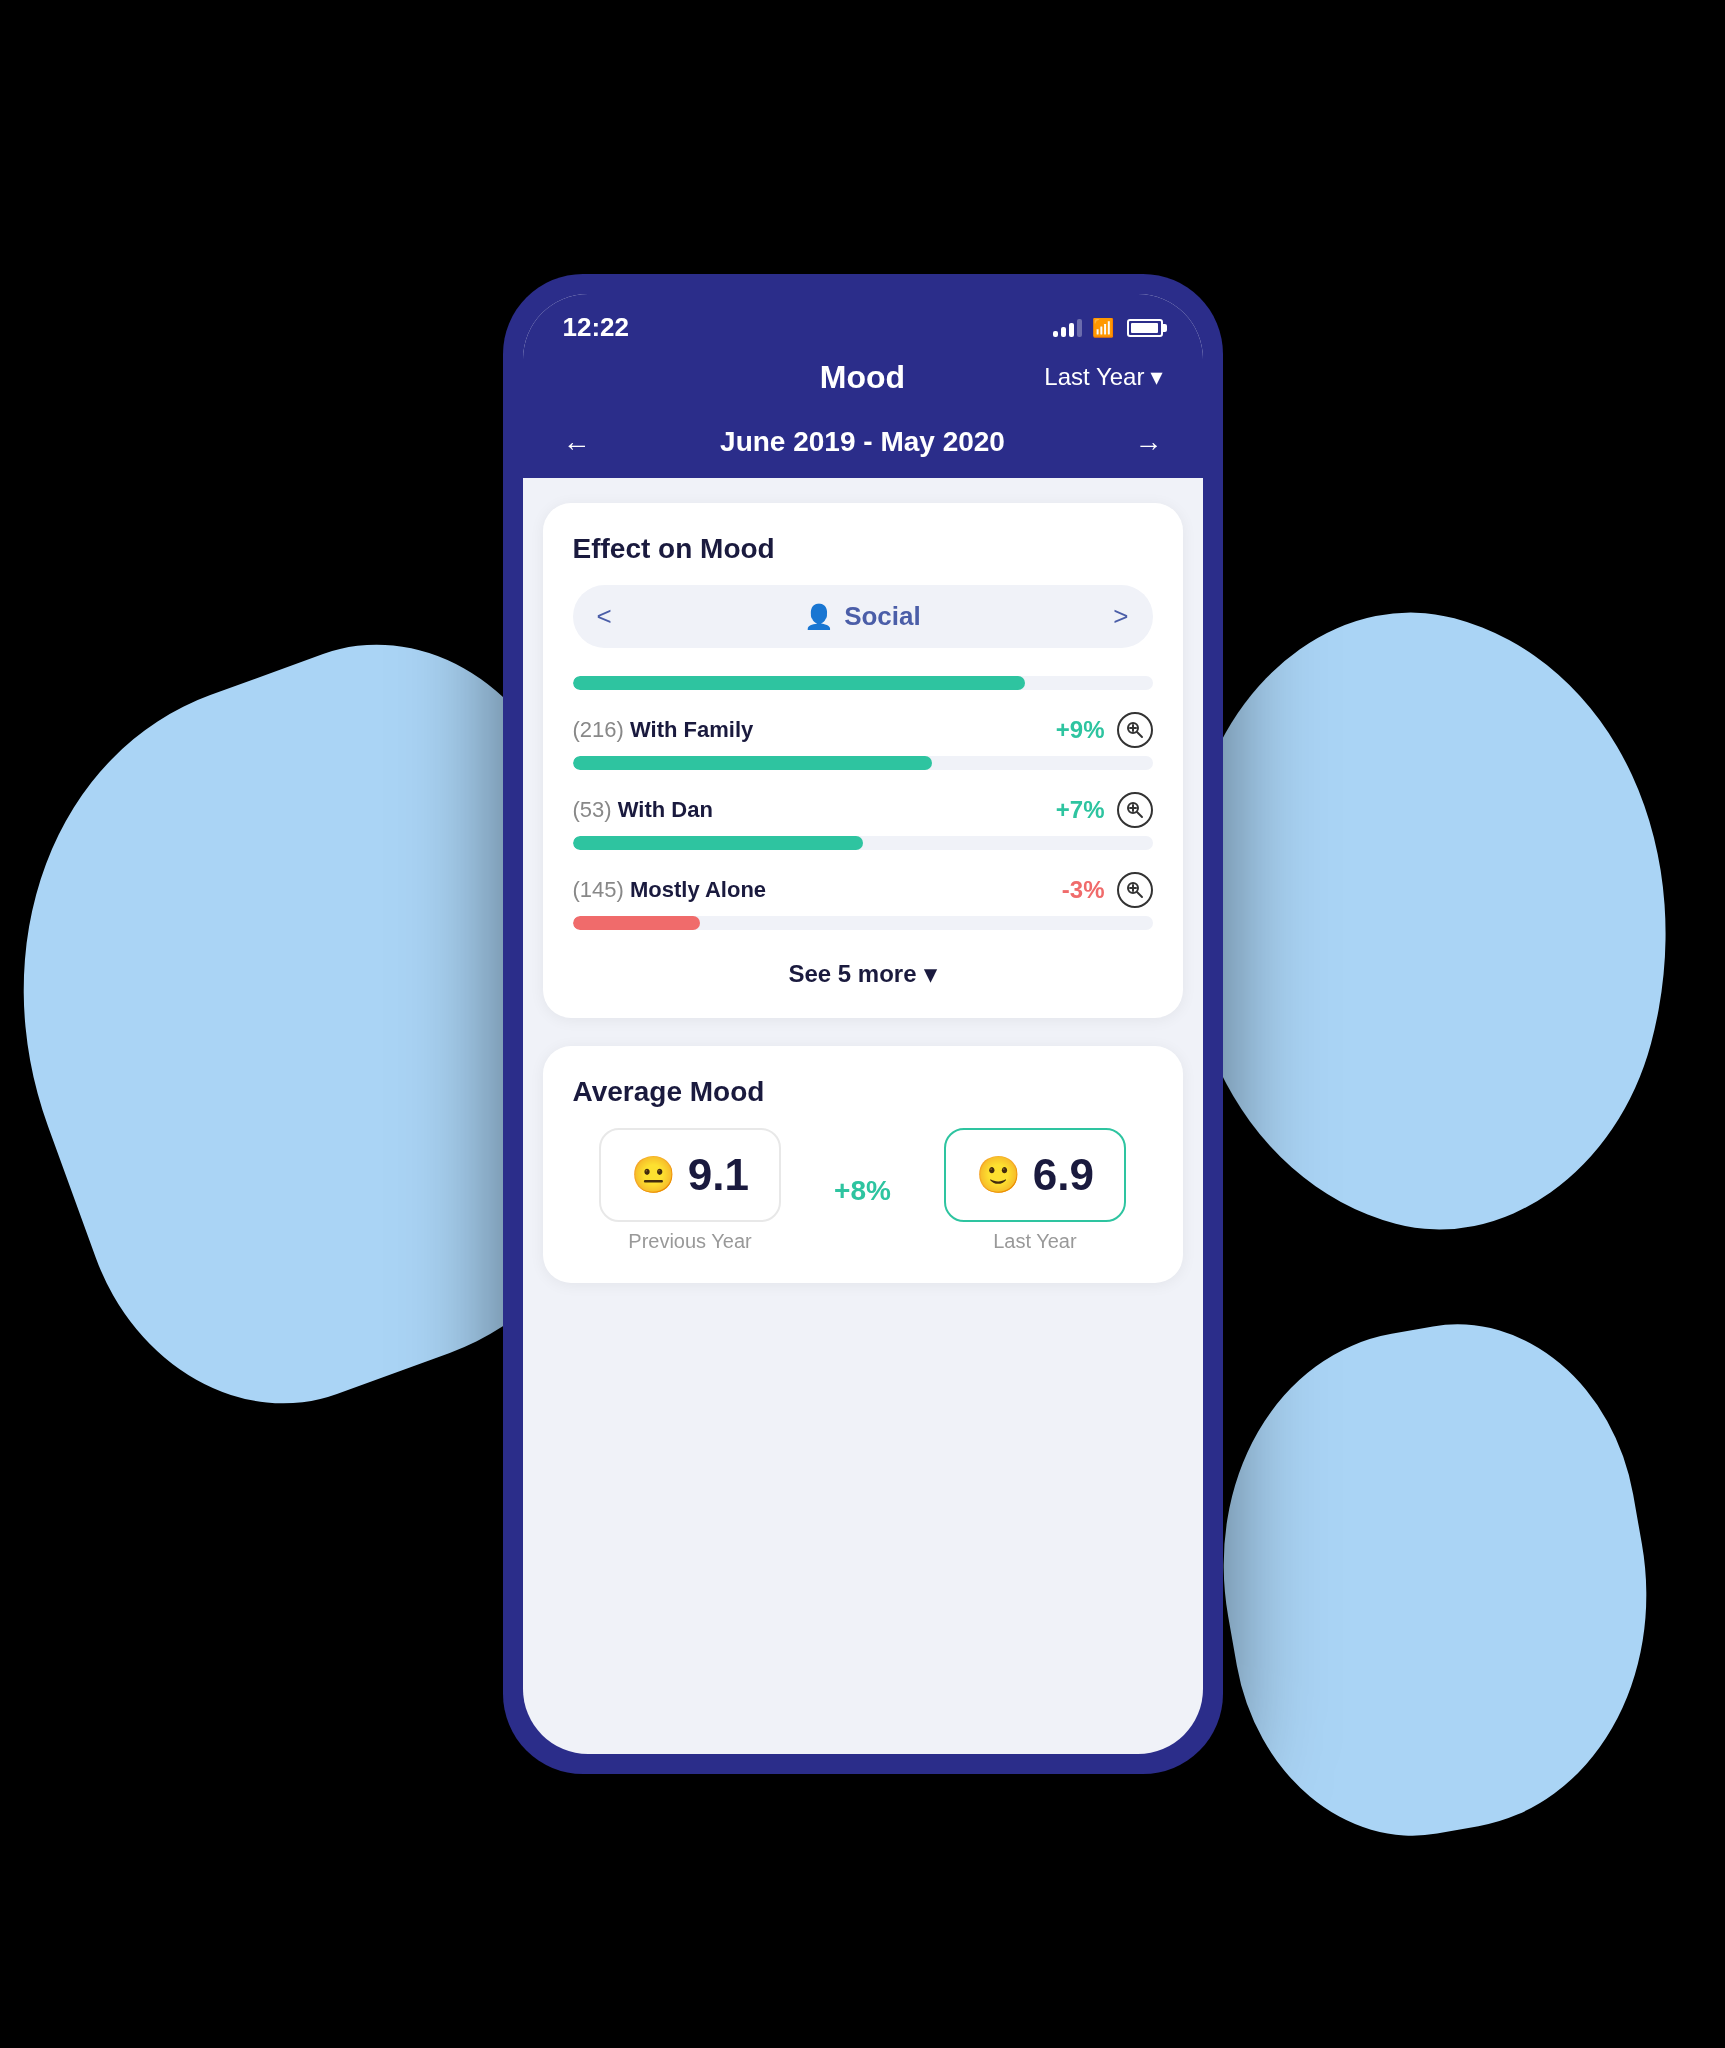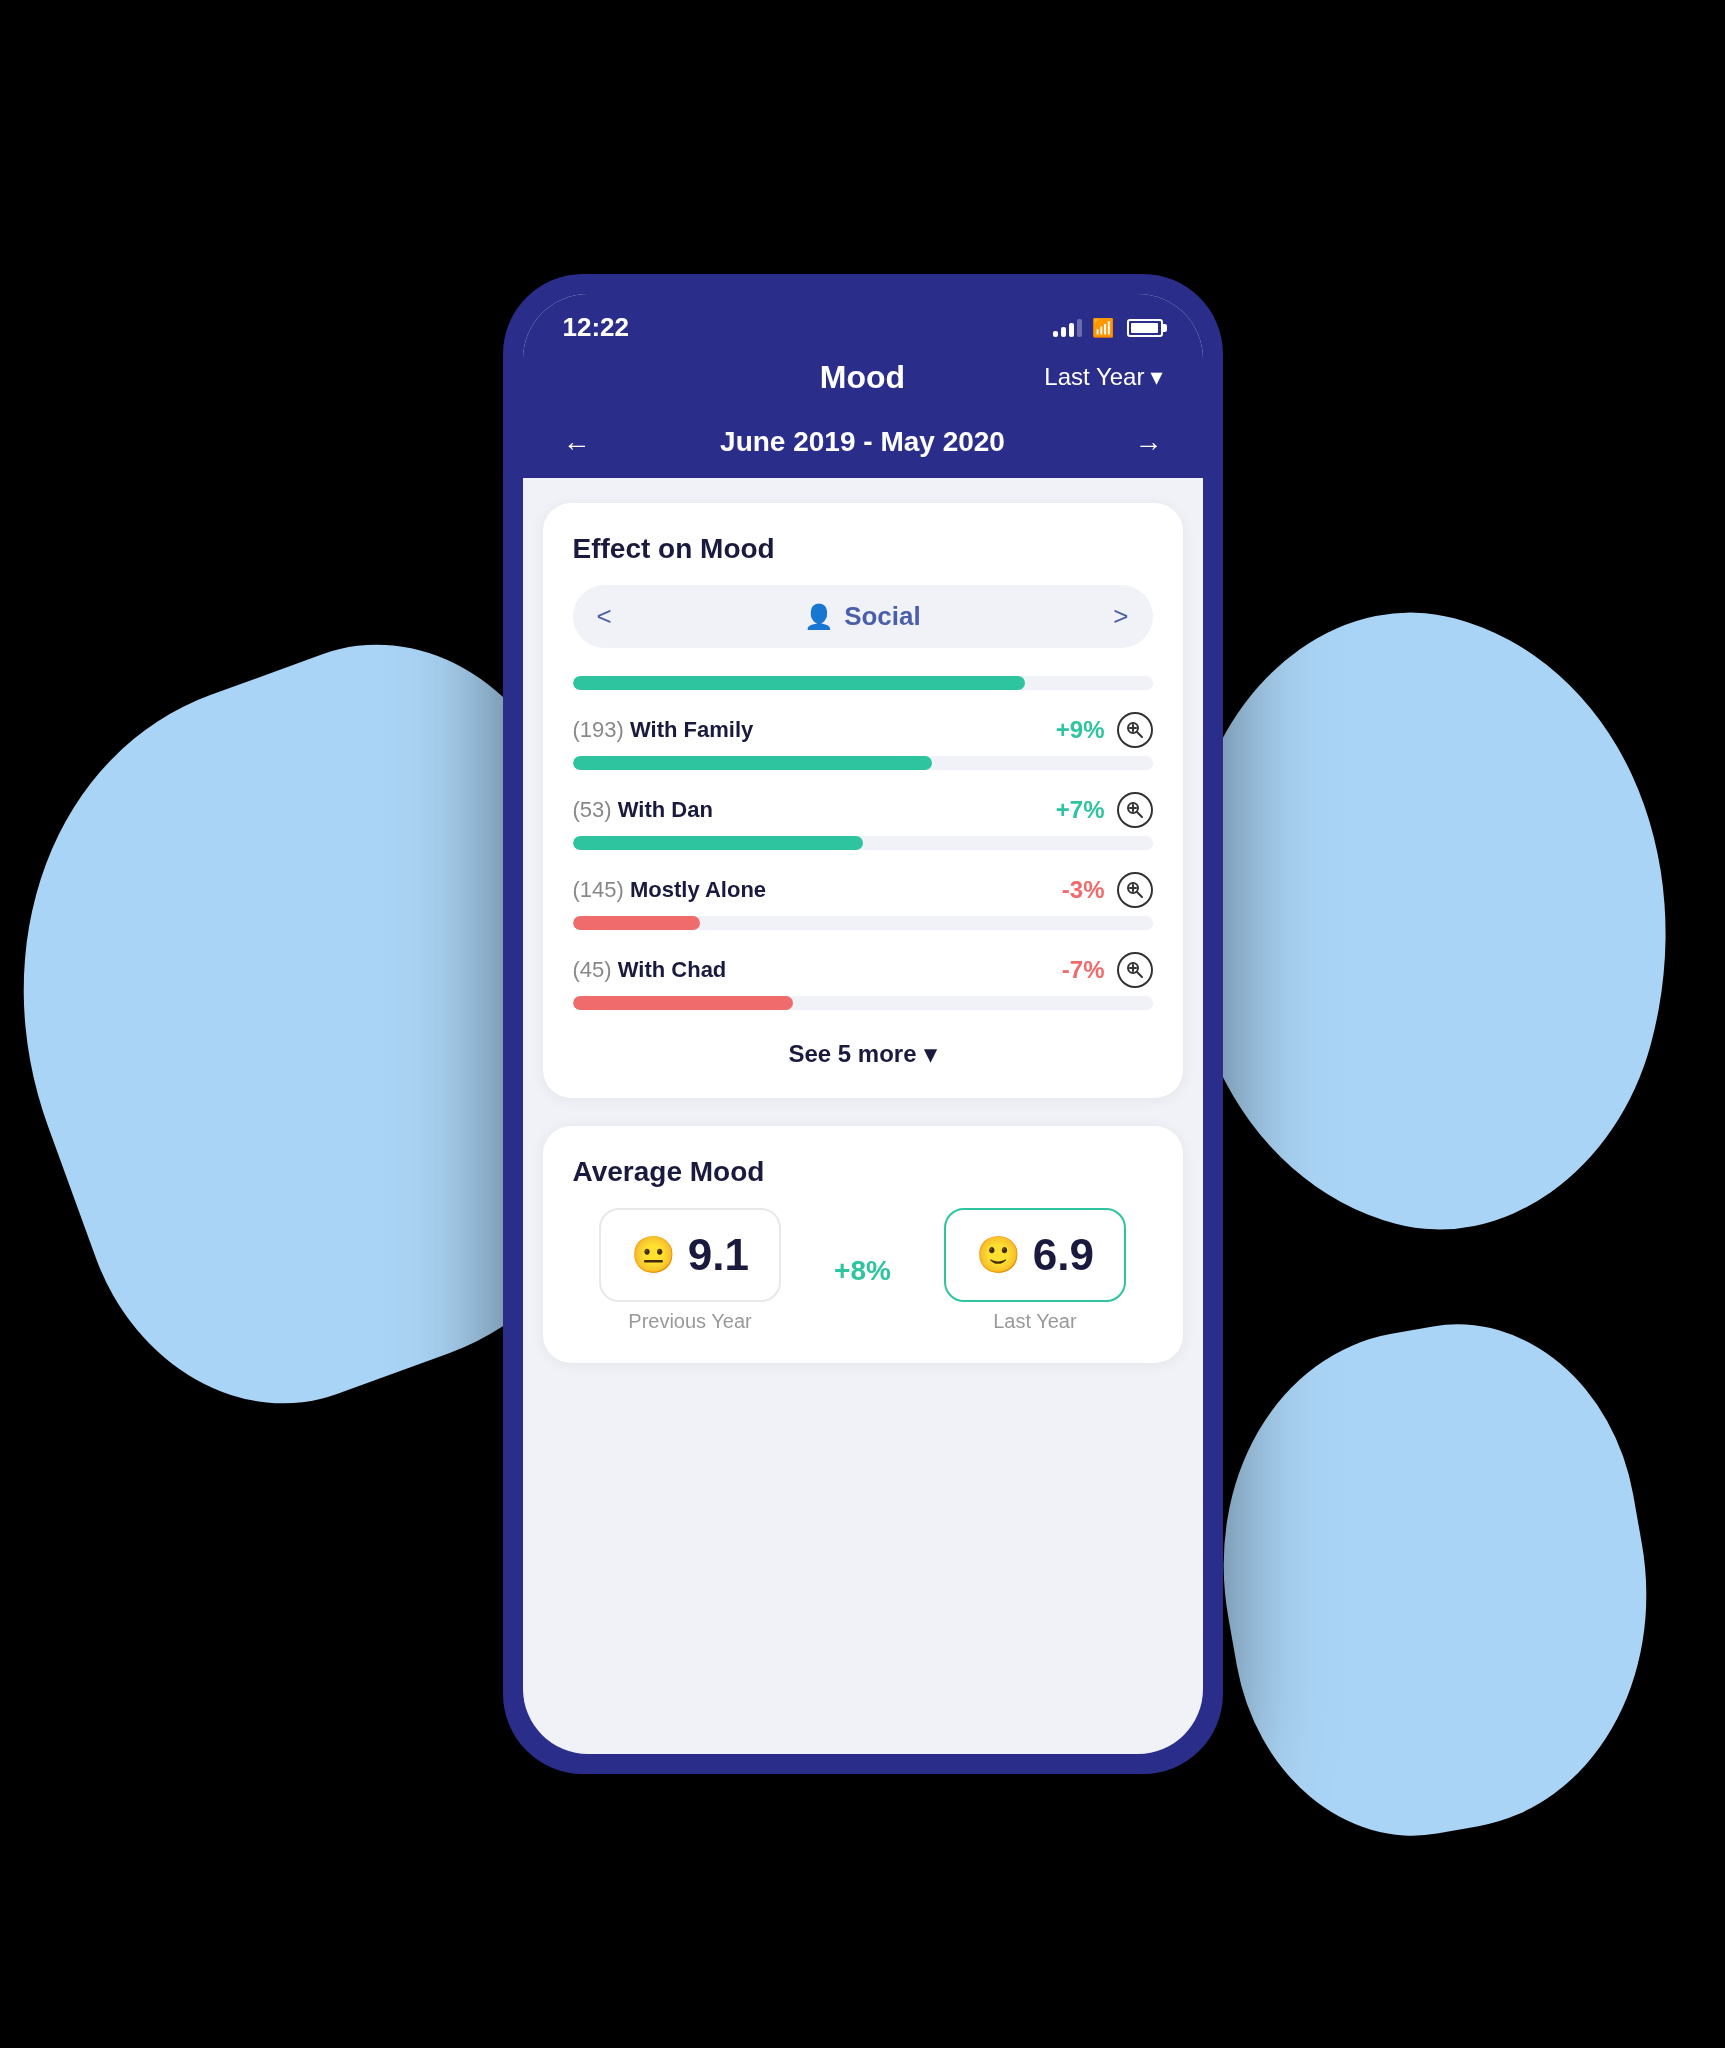--- a/index.html
+++ b/index.html
@@ -462,21 +462,21 @@
 
             <div class="mood-item">
               <div class="bar-track">
                 <div class="bar-fill positive" style="width:78%"></div>
               </div>
             </div>
 
             <div class="mood-item">
               <div class="mood-item-header">
                 <div class="mood-item-label">
-                  <span>(193)</span>
+                  <span>(216)</span>
                   <strong> With Family</strong>
                 </div>
                 <div class="mood-item-right">
                   <span class="mood-pct positive">+9%</span>
                   <div class="zoom-btn">
                     <svg width="18" height="18" viewBox="0 0 18 18" fill="none">
                       <circle cx="7" cy="7" r="5" stroke="#333" stroke-width="2"></circle>
                       <line x1="11" y1="11" x2="16" y2="16" stroke="#333" stroke-width="2" stroke-linecap="round"></line>
                       <line x1="7" y1="4" x2="7" y2="10" stroke="#333" stroke-width="2" stroke-linecap="round"></line>
                       <line x1="4" y1="7" x2="10" y2="7" stroke="#333" stroke-width="2" stroke-linecap="round"></line>
@@ -528,42 +528,20 @@
                       <line x1="4" y1="7" x2="10" y2="7" stroke="#333" stroke-width="2" stroke-linecap="round"></line>
                     </svg>
                   </div>
                 </div>
               </div>
               <div class="bar-track">
                 <div class="bar-fill negative" style="width:22%"></div>
               </div>
             </div>
 
-            <div class="mood-item">
-              <div class="mood-item-header">
-                <div class="mood-item-label">
-                  <span>(45)</span>
-                  <strong> With Chad</strong>
-                </div>
-                <div class="mood-item-right">
-                  <span class="mood-pct negative">-7%</span>
-                  <div class="zoom-btn">
-                    <svg width="18" height="18" viewBox="0 0 18 18" fill="none">
-                      <circle cx="7" cy="7" r="5" stroke="#333" stroke-width="2"></circle>
-                      <line x1="11" y1="11" x2="16" y2="16" stroke="#333" stroke-width="2" stroke-linecap="round"></line>
-                      <line x1="7" y1="4" x2="7" y2="10" stroke="#333" stroke-width="2" stroke-linecap="round"></line>
-                      <line x1="4" y1="7" x2="10" y2="7" stroke="#333" stroke-width="2" stroke-linecap="round"></line>
-                    </svg>
-                  </div>
-                </div>
-              </div>
-              <div class="bar-track">
-                <div class="bar-fill negative" style="width:38%"></div>
-              </div>
-            </div>
 
           </div>
 
           <div class="see-more">
             <span class="see-more-btn">
               <span>See 5 more</span>
               <span>▾</span>
             </span>
           </div>
         </div>

